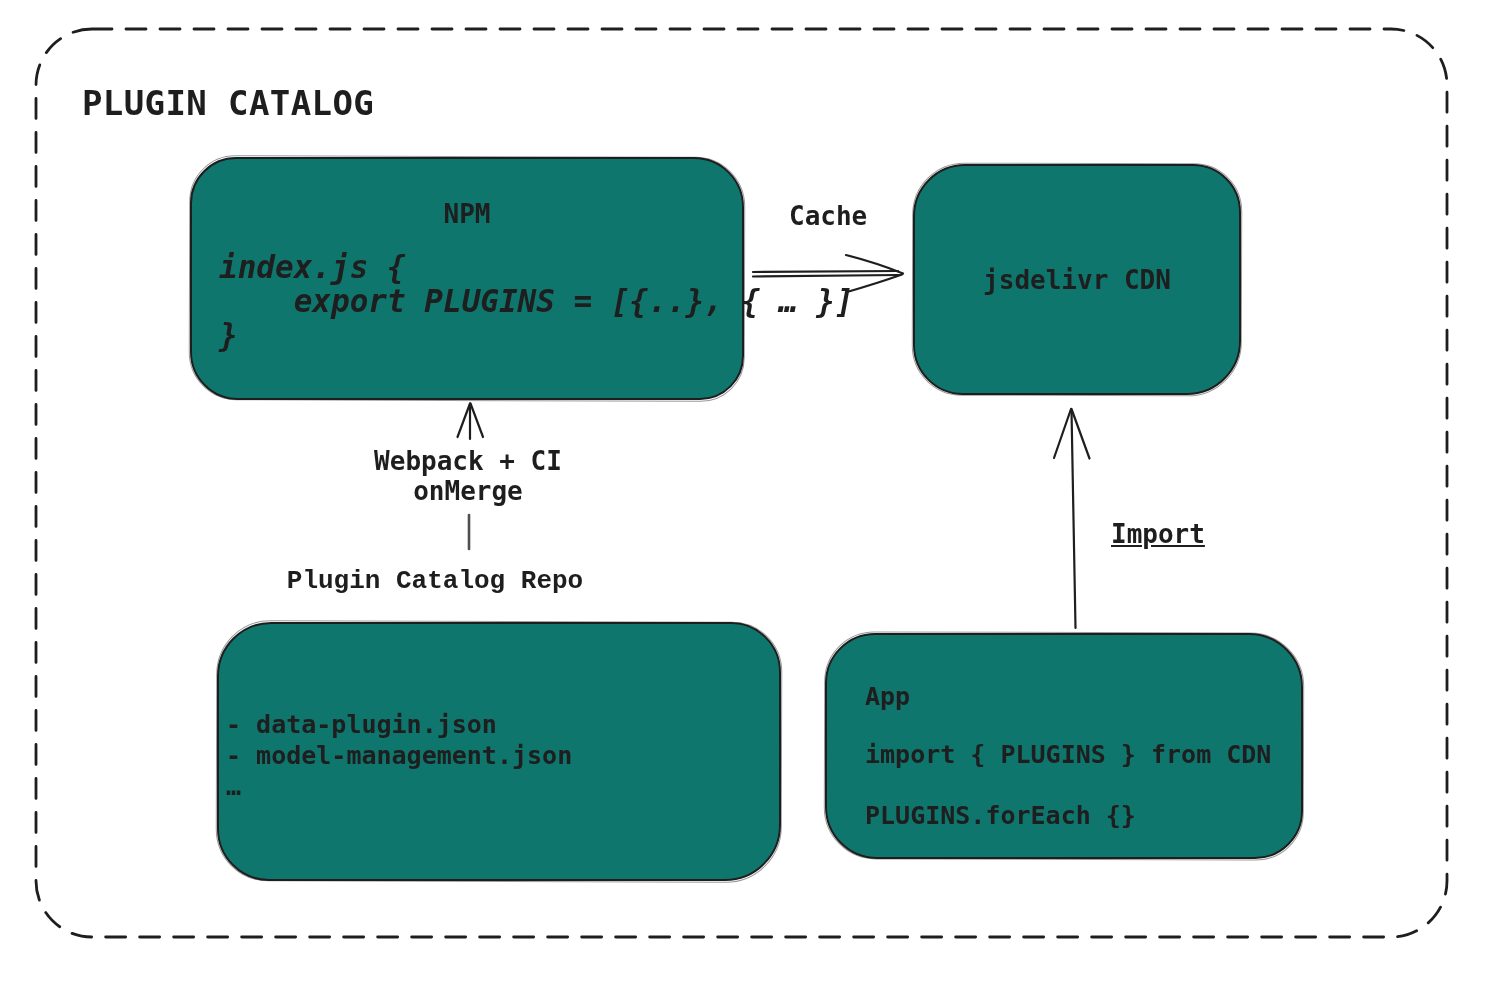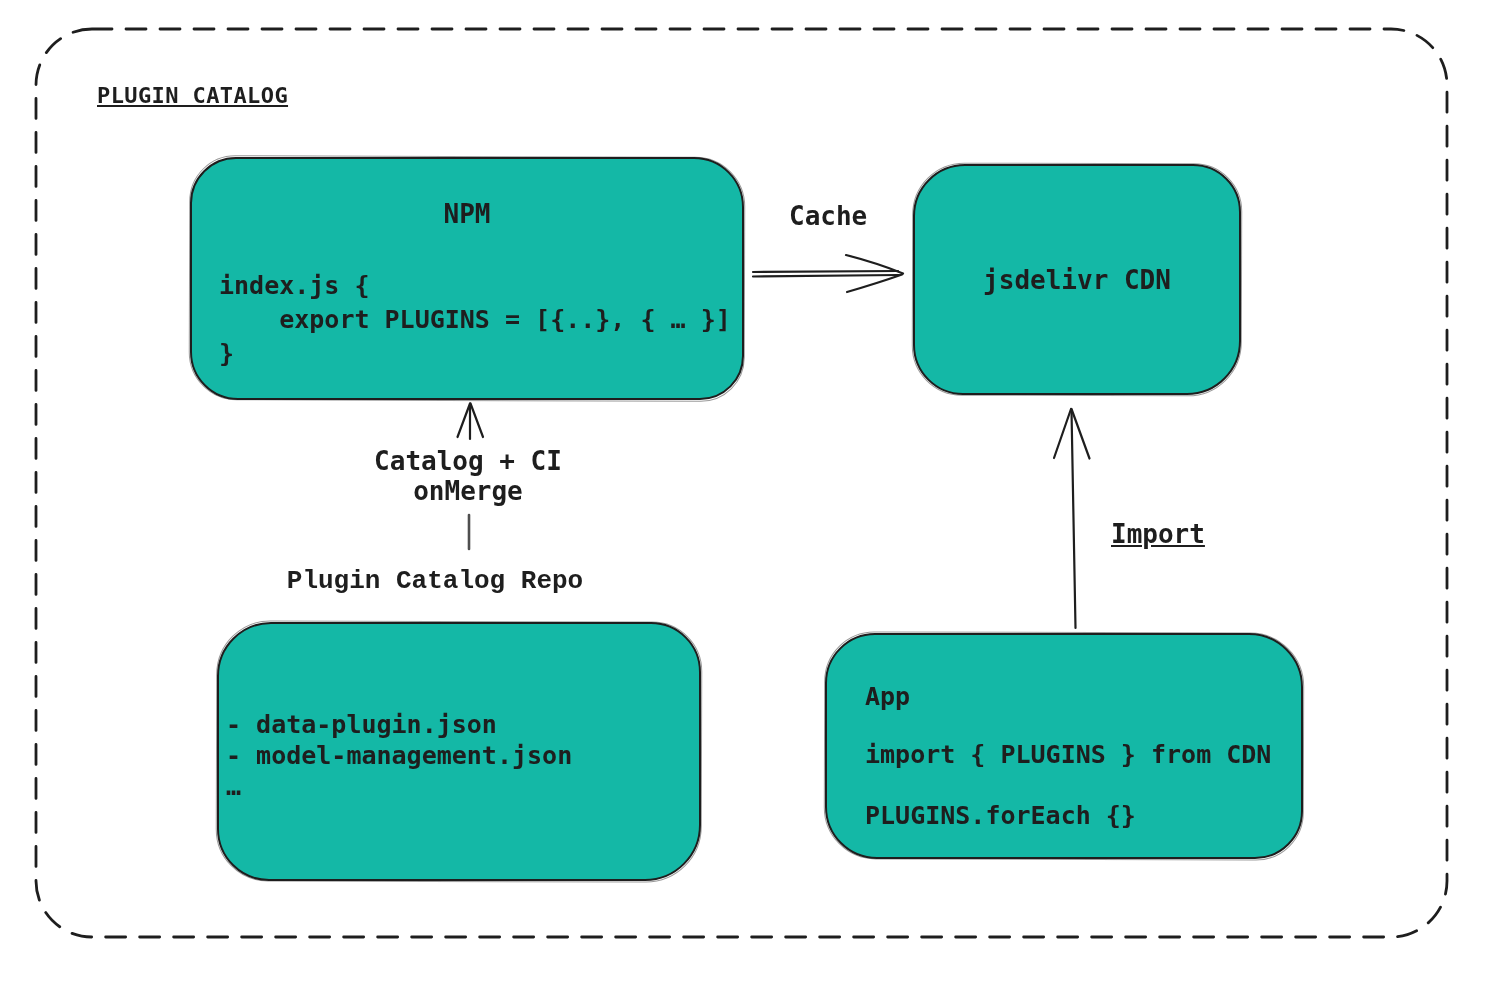--- a/index.html
+++ b/index.html
@@ -20,45 +20,45 @@
     position: absolute;
     left: 0;
     top: 0;
     width: 1506px;
     height: 1002px;
     pointer-events: none;
   }
   .box {
     position: absolute;
     box-sizing: border-box;
-    background: #14b8a6;
+    background: #0f766e;
     border: 2.3px solid #1e1e1e;
   }
   
   .box::before {
     content: "";
     position: absolute;
     inset: -3px;
     border: 1.1px solid rgba(30,30,30,0.45);
     border-radius: inherit;
     transform: rotate(0.18deg);
     pointer-events: none;
   }
   .box-npm  { left: 190px; top: 157px; width: 554px; height: 243px; border-radius: 46px 50px 44px 48px; }
   .box-cdn  { left: 913px; top: 164px; width: 328px; height: 231px; border-radius: 52px 48px 54px 50px;
               display: flex; align-items: center; justify-content: center; }
-  .box-repo { left: 217px; top: 622px; width: 484px; height: 259px; border-radius: 54px 50px 56px 52px; }
+  .box-repo { left: 217px; top: 622px; width: 564px; height: 259px; border-radius: 54px 50px 56px 52px; }
   .box-app  { left: 825px; top: 633px; width: 478px; height: 226px; border-radius: 50px 54px 48px 52px; }
 
   .txt { font-weight: 600; color: #1e1e1e; }
   .pre { white-space: pre; }
 
-  .frame-title   { position: absolute; left: 97px;  top: 83px;  font-size: 22px; letter-spacing: 0.4px; text-decoration: underline; }
+  .frame-title   { position: absolute; left: 82px;  top: 83px;  font-size: 34px; letter-spacing: 0.4px; }
   .npm-title     { position: absolute; left: 0; right: 0; top: 40px; text-align: center; font-size: 26px; }
-  .npm-code      { position: absolute; left: 27px; top: 110px; font-size: 25px; line-height: 34px; }
+  .npm-code      { position: absolute; left: 27px; top: 91px; font-size: 31px; line-height: 34px; font-style: italic; }
   .cdn-label     { font-size: 26px; }
   .cache-label   { position: absolute; left: 789px; top: 201px; font-size: 26px; }
   .build-label   { position: absolute; left: 468px; top: 446px; transform: translateX(-50%);
                    text-align: center; font-size: 26px; line-height: 30px; white-space: nowrap; }
   .repo-heading  { position: absolute; left: 435px; top: 566px; transform: translateX(-50%);
                    font-size: 26px; white-space: nowrap; font-family: Liberation Mono, monospace; }
   .repo-files    { position: absolute; left: 7px; top: 85px; font-size: 25px; line-height: 31px; }
   .app-title     { position: absolute; left: 38px; top: 47px;  font-size: 25px; }
   .app-code-1    { position: absolute; left: 38px; top: 105px; font-size: 25px; }
   .app-code-2    { position: absolute; left: 38px; top: 166px; font-size: 25px; }
@@ -103,21 +103,21 @@
     </div>
   </div>
 
   <div class="box box-cdn">
     <div class="cdn-label txt">jsdelivr CDN</div>
   </div>
 
   <div class="cache-label txt">Cache</div>
 
   <div class="build-label txt">
-    <div>Catalog + CI</div>
+    <div>Webpack + CI</div>
     <div>onMerge</div>
   </div>
 
   <div class="repo-heading txt">Plugin Catalog Repo</div>
 
   <div class="box box-repo">
     <div class="repo-files txt">
       <div class="pre">- data-plugin.json</div>
       <div class="pre">- model-management.json</div>
       <div class="pre">…</div>

